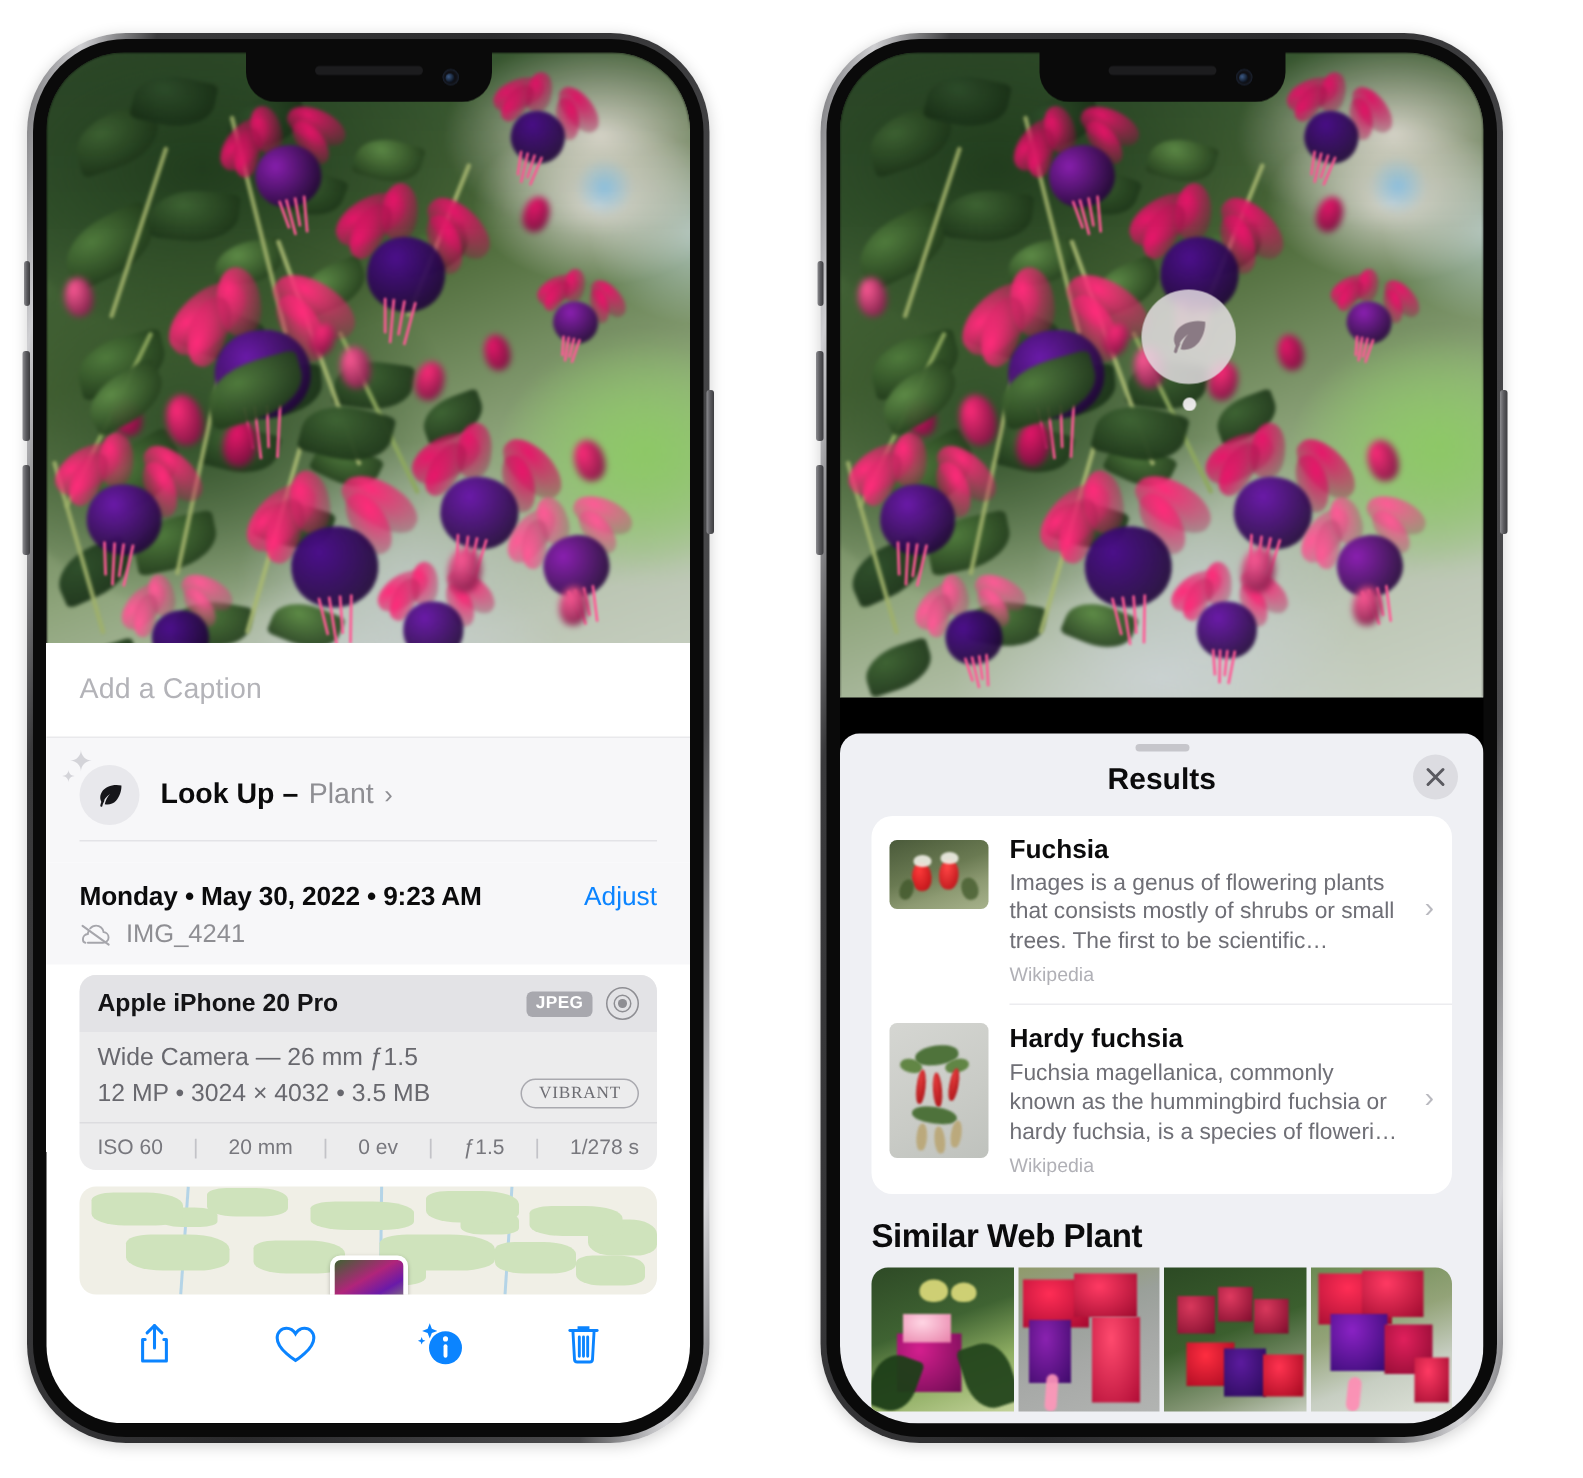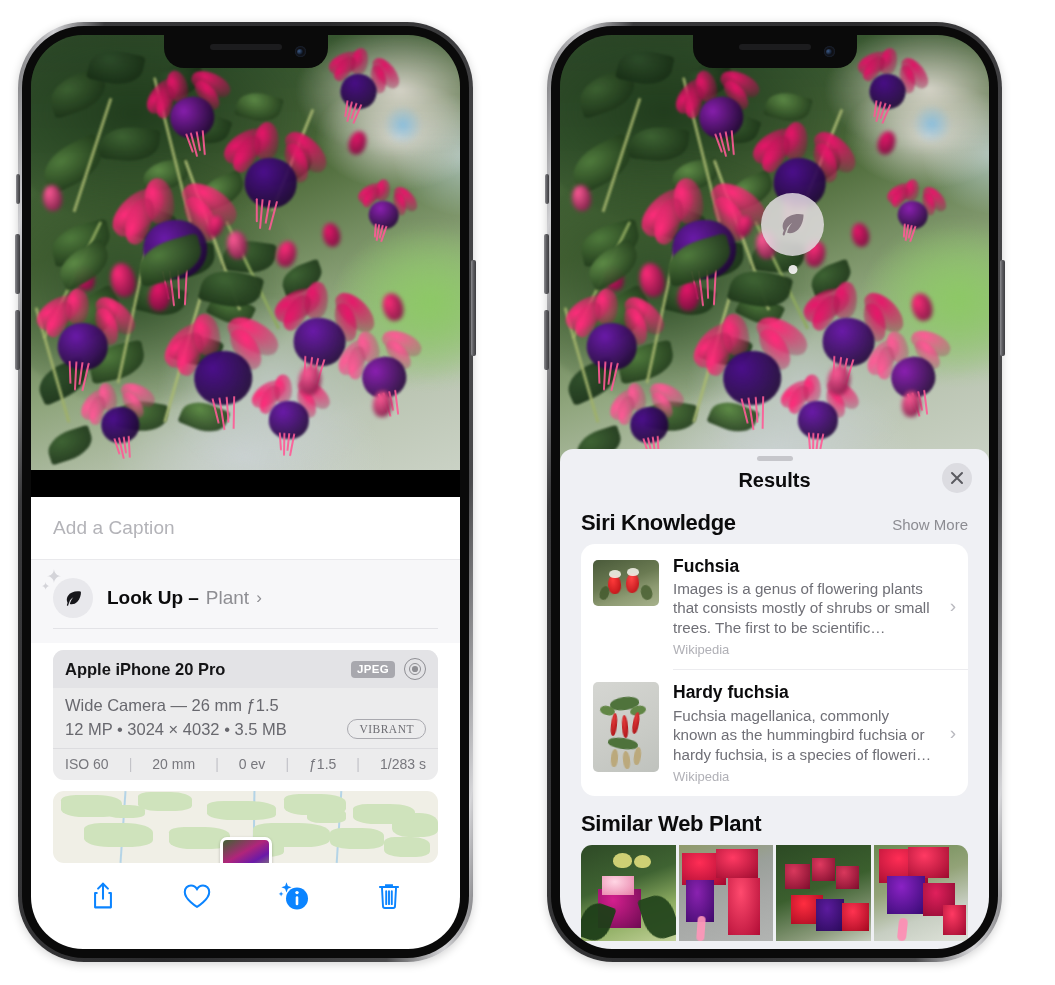--- a/index.html
+++ b/index.html
@@ -458,20 +458,36 @@
             </span>
             <span class="lookup-text">
               <span>Look Up –</span>
               <span class="sub">Plant</span>
               <span class="chev">›</span>
             </span>
           </div>
           <div class="hr"></div>
         </div>
 
+        <div class="meta">
+          <div class="meta-top">
+            <span class="meta-date">Monday • May 30, 2022 • 9:23 AM</span>
+            <span class="adjust">Adjust</span>
+          </div>
+          <div class="meta-file">
+            <span class="cloudslash">
+              <svg width="22" height="16" viewBox="0 0 26 18">
+                <path d="M6.6 15.5h11.9c2.5 0 4.4-1.9 4.4-4.2 0-2.2-1.7-4-3.9-4.2-.4-2.9-2.9-5.1-5.9-5.1-1.9 0-3.6.9-4.7 2.3" fill="none" stroke="#a6a6ac" stroke-width="1.5" stroke-linecap="round"></path>
+                <path d="M7.3 6.2a4.7 4.7 0 0 0-.7 2.4C4.4 8.8 2.7 10.6 2.7 12.8c0 1.5.8 2.7 2 2.7" fill="none" stroke="#a6a6ac" stroke-width="1.5" stroke-linecap="round"></path>
+                <path d="M2.4 2.2 23 17" stroke="#a6a6ac" stroke-width="1.6" stroke-linecap="round"></path>
+              </svg>
+            </span>
+            <span>IMG_4241</span>
+          </div>
+        </div>
 
         <div class="exif">
           <div class="exif-head">
             <span class="exif-title">Apple iPhone 20 Pro</span>
             <span class="exif-head-right">
               <span class="jpeg-badge">JPEG</span>
               <span class="aperture-ic"></span>
             </span>
           </div>
           <div class="exif-body">
@@ -483,21 +499,21 @@
           </div>
           <div class="exif-foot">
             <span>ISO 60</span>
             <span class="sep">|</span>
             <span>20 mm</span>
             <span class="sep">|</span>
             <span>0 ev</span>
             <span class="sep">|</span>
             <span>ƒ1.5</span>
             <span class="sep">|</span>
-            <span>1/283 s</span>
+            <span>1/278 s</span>
           </div>
         </div>
 
         <div class="map" style="background: rgb(240, 239, 230);">
             <div style="position: absolute; left: 74%; top: 0%; width: 2px; height: 100%; background: rgb(169, 207, 230); transform: rotate(3.66667deg); opacity: 0.85;"></div>
             <div style="position: absolute; left: 52%; top: 0%; width: 2px; height: 100%; background: rgb(169, 207, 230); transform: rotate(0.666667deg); opacity: 0.85;"></div>
             <div style="position: absolute; left: 18%; top: 0%; width: 2px; height: 100%; background: rgb(169, 207, 230); transform: rotate(4deg); opacity: 0.85;"></div>
             <div style="position: absolute; left: 86%; top: 64%; width: 12%; height: 28%; background: rgb(207, 227, 188); border-radius: 24% 40% 30% 36%;"></div>
             <div style="position: absolute; left: 66%; top: 24%; width: 10%; height: 20%; background: rgb(207, 227, 188); border-radius: 24% 40% 30% 36%;"></div>
             <div style="position: absolute; left: 46%; top: 66%; width: 14%; height: 26%; background: rgb(207, 227, 188); border-radius: 24% 40% 30% 36%;"></div>
@@ -770,24 +786,20 @@
         <div class="grabber"></div>
         <div class="res-head">
           <span class="res-title">Results</span>
           <span class="close-btn">
             <svg width="16" height="16" viewBox="0 0 16 16" stroke="#5a5a60" stroke-width="2" stroke-linecap="round">
               <path d="M3 3l10 10M13 3L3 13"></path>
             </svg>
           </span>
         </div>
 
-        <div class="sec-head">
-          <span class="sec-title">Siri Knowledge</span>
-          <span class="show-more">Show More</span>
-        </div>
 
         <div class="card">
           <div class="k-row">
             <div class="k-thumb landscape" id="thumb1" style="background: linear-gradient(160deg, rgb(74, 90, 58), rgb(106, 122, 82) 45%, rgb(141, 154, 114) 70%, rgb(167, 178, 140));">
                 <div style="position: absolute; left: 22%; top: 34%; width: 20%; height: 42%; border-radius: 50% 50% 45% 45%; background: radial-gradient(at 40% 25%, rgb(255, 58, 58), rgb(176, 13, 18)); filter: blur(0.6px); transform: rotate(-4deg);"></div>
                 <div style="position: absolute; left: 50%; top: 30%; width: 20%; height: 44%; border-radius: 50% 50% 45% 45%; background: radial-gradient(at 40% 25%, rgb(255, 69, 69), rgb(176, 13, 18)); filter: blur(0.6px); transform: rotate(4deg);"></div>
                 <div style="position: absolute; left: 24%; top: 22%; width: 18%; height: 18%; border-radius: 50% 50% 45% 45%; background: rgba(240, 238, 230, 0.9); filter: blur(0.6px); transform: rotate(0deg);"></div>
                 <div style="position: absolute; left: 52%; top: 18%; width: 18%; height: 18%; border-radius: 50% 50% 45% 45%; background: rgba(240, 238, 230, 0.9); filter: blur(0.6px); transform: rotate(0deg);"></div>
                 <div style="position: absolute; left: 10%; top: 58%; width: 14%; height: 30%; border-radius: 50% 50% 45% 45%; background: rgba(70, 92, 48, 0.9); filter: blur(0.6px); transform: rotate(18deg);"></div>
                 <div style="position: absolute; left: 72%; top: 56%; width: 16%; height: 32%; border-radius: 50% 50% 45% 45%; background: rgba(78, 100, 54, 0.9); filter: blur(0.6px); transform: rotate(-16deg);"></div>

